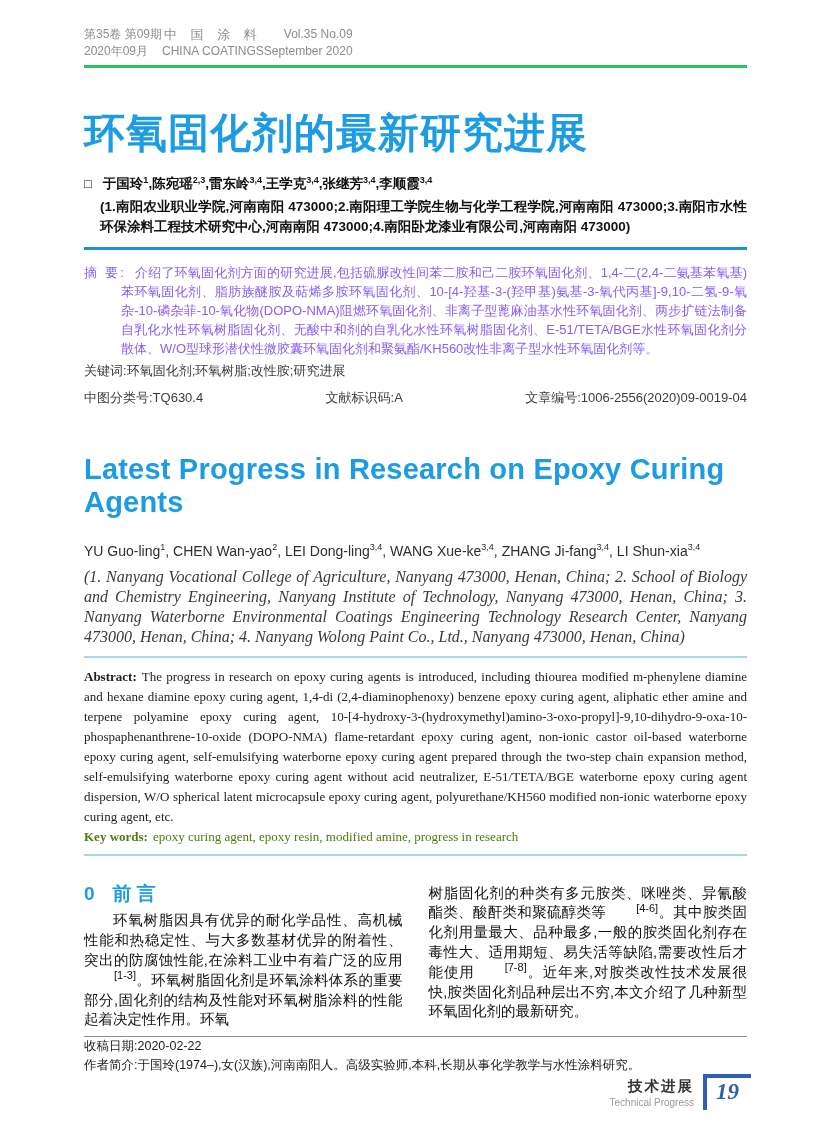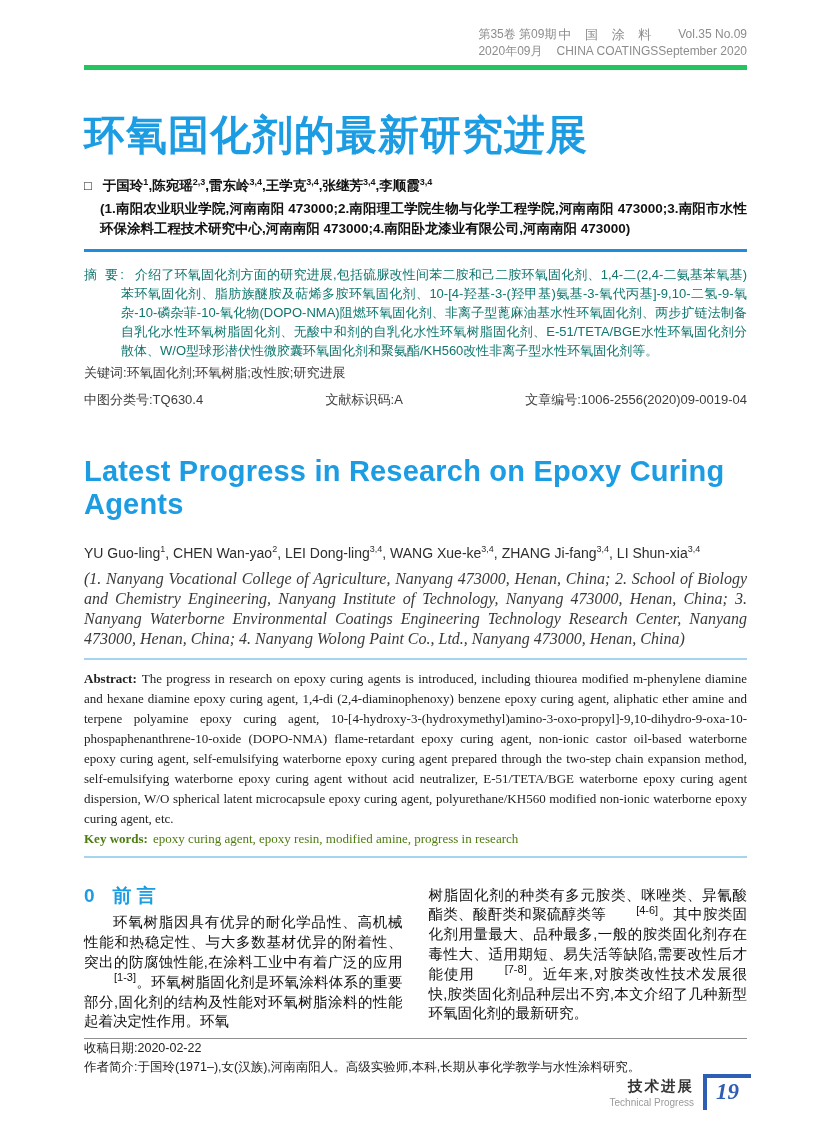--- a/index.html
+++ b/index.html
@@ -5,38 +5,38 @@
   * { margin: 0; padding: 0; box-sizing: border-box; }
   html,body { background: #fff; }
   .page {
     width: 827px; height: 1122px; position: relative; overflow: hidden;
     background: #fff; margin: 0 auto;
     padding: 26px 80px 0 84px;
     font-family: "Liberation Sans", sans-serif;
     color: #1a1a1a;
   }
   
-  .jheader { display: flex; justify-content: flex-end; color: #8c8c8c;
-    font-size: 12px; line-height: 17px; padding-bottom: 5px; border-bottom: 5px solid #22c55e; }
+  .jheader { display: flex; justify-content: flex-start; color: #8c8c8c;
+    font-size: 12px; line-height: 17px; padding-bottom: 5px; border-bottom: 3px solid #22c55e; }
   .jheader .col-c { text-align: center; }
   .jheader .col-r { text-align: right; }
   .jname-cn { letter-spacing: 5px; font-size: 13px; }
   .doi-line { font-family: "Liberation Serif", serif; font-weight: 600; font-size: 13.5px;
     color: #111; margin-top: 5px; }
   
   .title-cn { margin-top: 42px; font-size: 41px; font-weight: 800; color: #1b9ce3;
     letter-spacing: 1px; line-height: 1.15; }
   .authors-cn { margin-top: 18px; font-size: 13.5px; font-weight: 700; color: #111; }
   .authors-cn .marker { font-size: 13px; margin-right: 11px; font-weight: 400; }
   sup { font-size: 9px; vertical-align: super; line-height: 0; }
   .affil-cn { margin-top: 4px; padding-left: 16px; font-size: 13.5px; font-weight: 600;
     color: #111; line-height: 1.5; text-align: justify; }
   .rule-accent { margin-top: 9px; height: 3px; background: #1b8fdc; border: none; }
   
-  .abstract-cn { margin-top: 13px; padding-left: 37px; font-size: 13px; color: #0f766e;
+  .abstract-cn { margin-top: 13px; padding-left: 37px; font-size: 13px; color: #8b5cf6;
     line-height: 19px; text-align: justify; }
   .abstract-cn .abs-label { margin-left: -37px; letter-spacing: 2px; padding-right: 9px; }
   .keywords-cn { margin-top: 4px; font-size: 13px; color: #3c3c3c; }
   .meta-row { margin-top: 9px; display: flex; justify-content: space-between;
     font-size: 13px; color: #3c3c3c; }
   
   .title-en { margin-top: 46px; font-size: 29px; font-weight: 800; color: #1b9ce3;
     letter-spacing: 0.2px; }
   .authors-en { margin-top: 24px; font-size: 14px; color: #2e2e2e; }
   .affil-en { margin-top: 8px; font-family: "Liberation Serif", serif; font-style: italic;
@@ -125,21 +125,21 @@
       <p class="indent"><span>环氧树脂因具有优异的耐化学品性、高机械性能和热稳定性、与大多数基材优异的附着性、突出的防腐蚀性能,在涂料工业中有着广泛的应用</span><sup>[1-3]</sup><span>。环氧树脂固化剂是环氧涂料体系的重要部分,固化剂的结构及性能对环氧树脂涂料的性能起着决定性作用。环氧</span></p>
     </div>
     <div class="bcol">
       <p><span>树脂固化剂的种类有多元胺类、咪唑类、异氰酸酯类、酸酐类和聚硫醇类等</span><sup>[4-6]</sup><span>。其中胺类固化剂用量最大、品种最多,一般的胺类固化剂存在毒性大、适用期短、易失活等缺陷,需要改性后才能使用</span><sup>[7-8]</sup><span>。近年来,对胺类改性技术发展很快,胺类固化剂品种层出不穷,本文介绍了几种新型环氧固化剂的最新研究。</span></p>
     </div>
   </div>
 
   <hr class="foot-rule">
   <div class="footnotes">
     <div>收稿日期:2020-02-22</div>
-    <div>作者简介:于国玲(1971–),女(汉族),河南南阳人。高级实验师,本科,长期从事化学教学与水性涂料研究。</div>
+    <div>作者简介:于国玲(1974–),女(汉族),河南南阳人。高级实验师,本科,长期从事化学教学与水性涂料研究。</div>
   </div>
 
   <div class="page-tag">
     <div class="tag-text">
       <div class="tag-cn">技术进展</div>
       <div class="tag-en">Technical Progress</div>
     </div>
     <div class="num-box">
       <span class="pg">19</span>
     </div>

